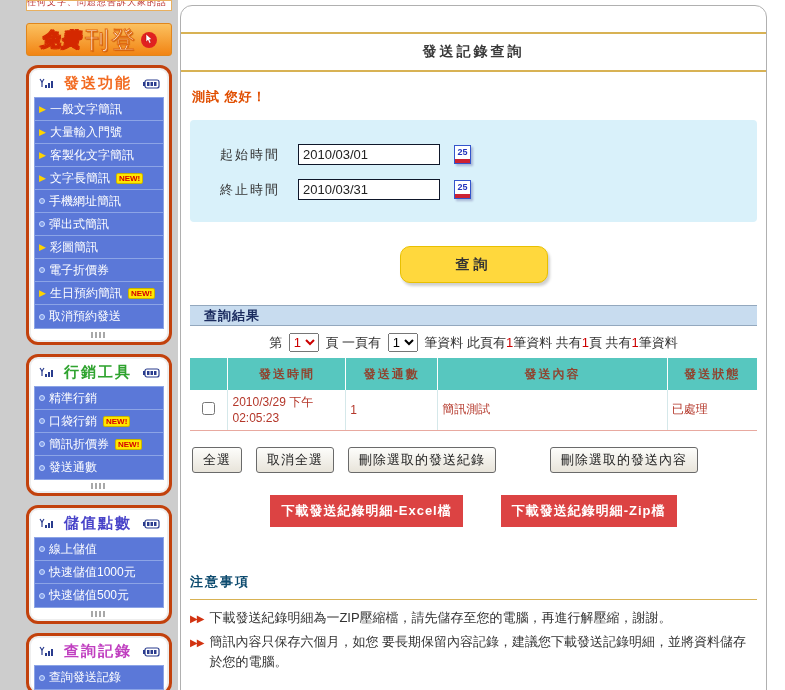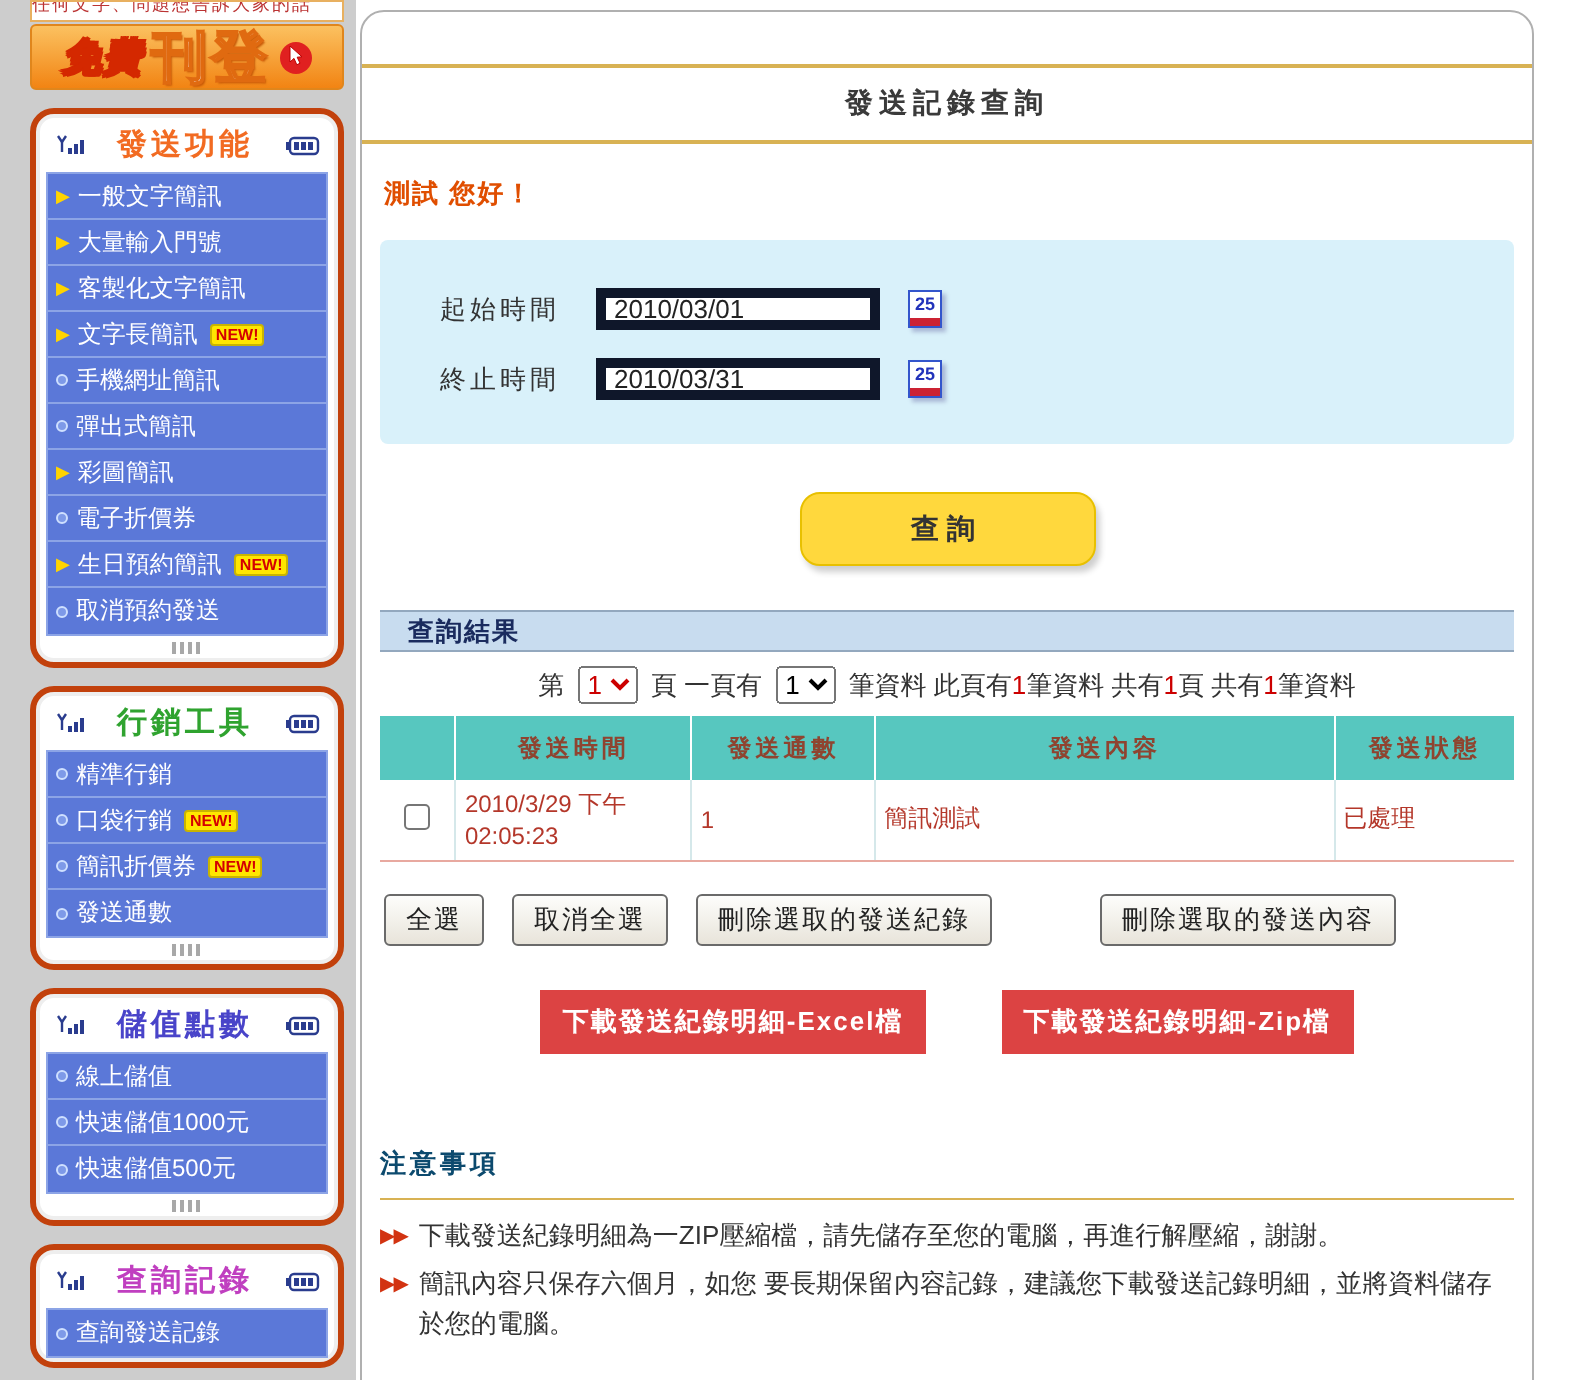--- a/index.html
+++ b/index.html
@@ -1,31 +1,31 @@
 <!DOCTYPE html>
 <html><head>
 <meta charset="utf-8">
 <style>
   * { margin:0; padding:0; box-sizing:border-box; }
   html,body { width:785px; height:690px; overflow:hidden; background:#fff;
     font-family:"Liberation Sans","DejaVu Sans",sans-serif; font-size:13px; color:#333; }
   .page { display:flex; width:785px; height:690px; }
 
   
-  .left-col { width:178px; min-width:178px; height:100%; background:#cdcdcd; padding:0 6px 0 15px; }
+  .left-col { width:178px; min-width:178px; height:100%; background:#cdcdcd; padding:0 6px 0 26px; }
   .top-strip { background:#fff; border:1px solid #e8b060; height:11px; overflow:hidden;
     font-size:9px; color:#c03; white-space:nowrap; }
   .top-strip span { display:block; margin-top:-5px; letter-spacing:1px; color:#b33; }
-  .free-banner { height:33px; margin-top:1px; border-radius:3px; border:1px solid #e0861c;
+  .free-banner { height:33px; margin-top:12px; border-radius:3px; border:1px solid #e0861c;
     background:linear-gradient(180deg,#fbc160,#f28413); display:flex; align-items:center;
     justify-content:center; gap:4px; cursor:pointer; }
   .free-txt { font-size:19px; font-weight:bold; color:#ffe92c; -webkit-text-stroke:1px #d42800;
     text-shadow:1px 1px 0 #d42800,-1px 1px 0 #d42800,1px -1px 0 #d42800,-1px -1px 0 #d42800;
     font-style:italic; letter-spacing:1px; }
-  .pub-txt { font-size:28px; font-weight:bold; color:#fff; -webkit-text-stroke:1px #e06a10;
+  .pub-txt { font-size:24px; font-weight:normal; color:#fff; -webkit-text-stroke:1px #e06a10;
     text-shadow:1px 1px 1px #c85a08; letter-spacing:2px; }
   .cursor-dot { width:16px; height:16px; border-radius:50%; background:#e02020;
     display:flex; align-items:center; justify-content:center; }
 
   .panel { background:#fff; border:3px solid #c2410c; border-radius:12px; margin-top:9px;
     padding:4px 5px 2px 5px; box-shadow:inset 0 0 0 2px #eee; }
   .panel-head { display:flex; align-items:center; justify-content:space-between;
     padding:2px 3px 4px 3px; }
   .panel-title { font-weight:bold; font-size:15px; letter-spacing:2px; }
   .t-orange { color:#f26b22; } .t-green { color:#2fa32f; } .t-blue { color:#4944c9; } .t-magenta { color:#c03fc0; }
@@ -49,21 +49,21 @@
   .gold-line { border:none; border-top:2px solid #d8b254; }
   .title-row { text-align:center; font-weight:bold; font-size:14px; color:#3a3a3a;
     padding:9px 0; letter-spacing:3px; }
   .box-top-pad { height:26px; }
   .inner { padding:0 9px; }
   .greeting { color:#e04e00; font-weight:bold; margin:16px 2px 14px 2px; letter-spacing:1px; }
 
   .form-box { background:#d9f1fa; border-radius:4px; padding:16px 0 20px 0; }
   .form-row { display:flex; align-items:center; margin:8px 0 14px 30px; }
   .form-row label { width:78px; font-size:13px; color:#333; letter-spacing:2px; }
-  .form-row input[type=text] { width:142px; height:21px; border:5px solid #0f172a;
+  .form-row input[type=text] { width:142px; height:21px; border:1px solid #0f172a;
     background:#fff; font-size:13px; padding:1px 4px; color:#222; }
   .cal-icon { margin-left:14px; width:17px; height:19px; background:#fff; border:1px solid #3355cc;
     display:flex; flex-direction:column; align-items:center; cursor:pointer;
     box-shadow:2px 2px 2px rgba(100,100,160,.4); }
   .cal-icon .cal-num { font-size:9px; color:#2233bb; font-weight:bold; line-height:12px; }
   .cal-icon .cal-bar { width:100%; height:4px; background:#cc2233; margin-top:auto; }
 
   .query-btn { display:block; margin:24px auto 0 auto; width:148px; height:37px;
     background:#ffd83d; border:1px solid #e8c000; border-radius:10px; font-size:14px;
     font-weight:bold; color:#333; letter-spacing:4px; box-shadow:2px 3px 3px #cfcfcf; cursor:pointer; }

